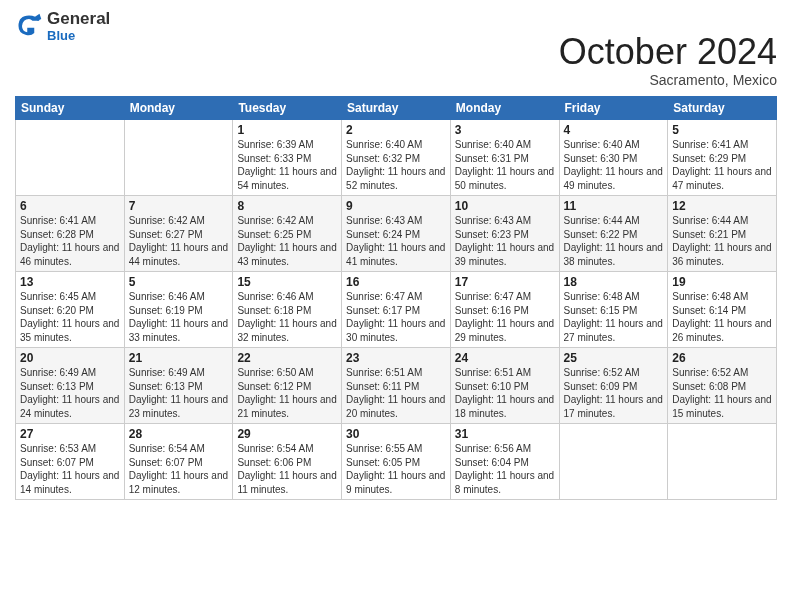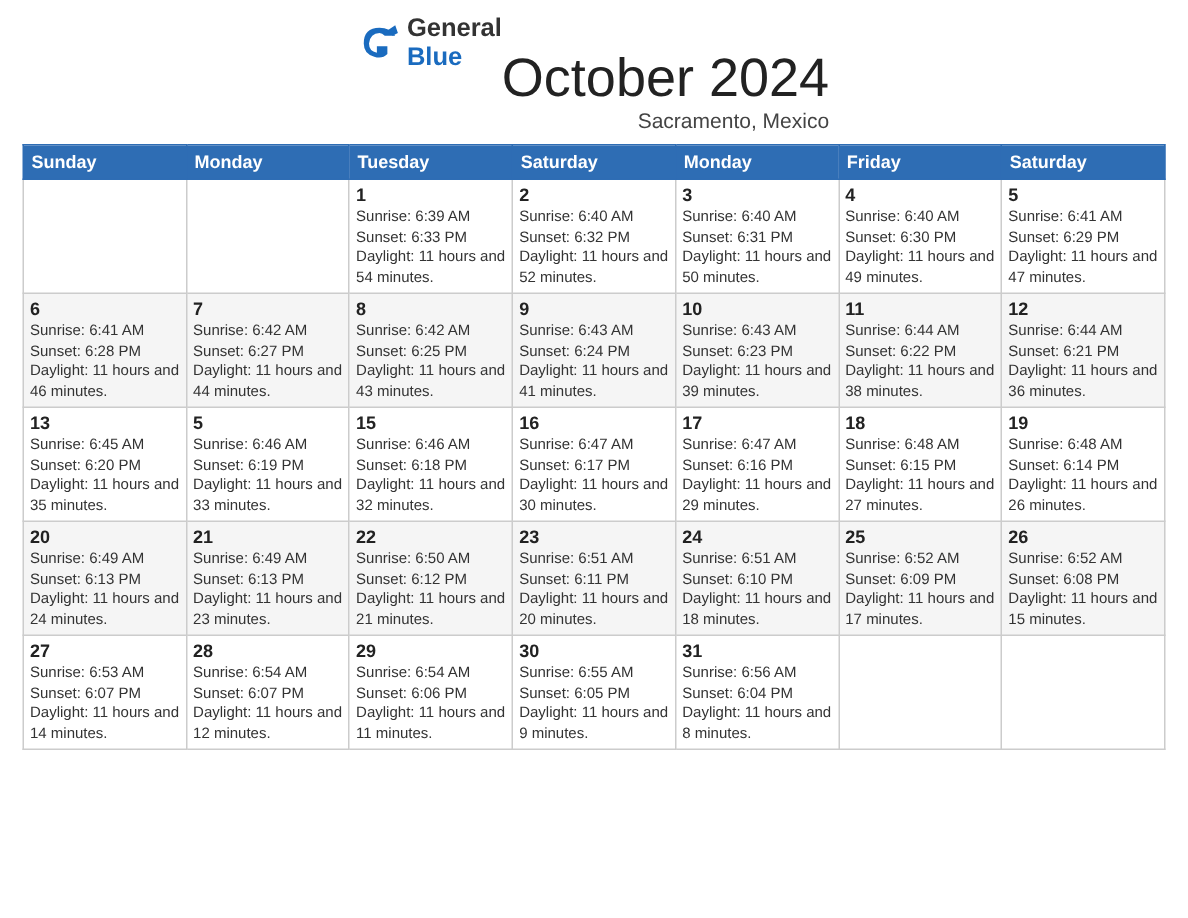--- a/index.html
+++ b/index.html
@@ -12,21 +12,21 @@
     }
     .page {
       width: 792px;
       height: 612px;
       background: #fff;
       padding: 10px 15px 10px 15px;
     }
     .header {
       display: flex;
       align-items: flex-start;
-      justify-content: center;
+      justify-content: space-between;
       margin-bottom: 8px;
     }
     .logo {
       display: flex;
       align-items: center;
       gap: 4px;
     }
     .logo-icon {
       width: 28px;
       height: 28px;
@@ -93,21 +93,21 @@
   <div class="header">
     <div class="logo">
       <svg class="logo-icon" viewBox="0 0 32 32" xmlns="http://www.w3.org/2000/svg">
         <path d="M4 16 Q4 4 16 4 Q24 4 28 10 L20 10 Q18 8 16 8 Q9 8 8 16 Q8 22 14 23 L14 18 L22 18 L22 24 Q18 28 12 26 Q4 24 4 16Z" fill="#1a6bbf"></path>
         <path d="M22 6 L28 2 L30 8 L26 10Z" fill="#1a6bbf"></path>
       </svg>
       <div>
         <div style="font-size:17px; font-weight:bold; color:#333; line-height:1.1;">
           <span>General</span>
         </div>
-        <div style="font-size:17px; font-weight:bold; color:#1a6bbf; line-height:1.1;">
+        <div style="font-size:13px; font-weight:bold; color:#1a6bbf; line-height:1.1;">
           <span>Blue</span>
         </div>
       </div>
     </div>
     <div class="title-block">
       <div class="month-title">October 2024</div>
       <div class="location-title">Sacramento, Mexico</div>
     </div>
   </div>
 

